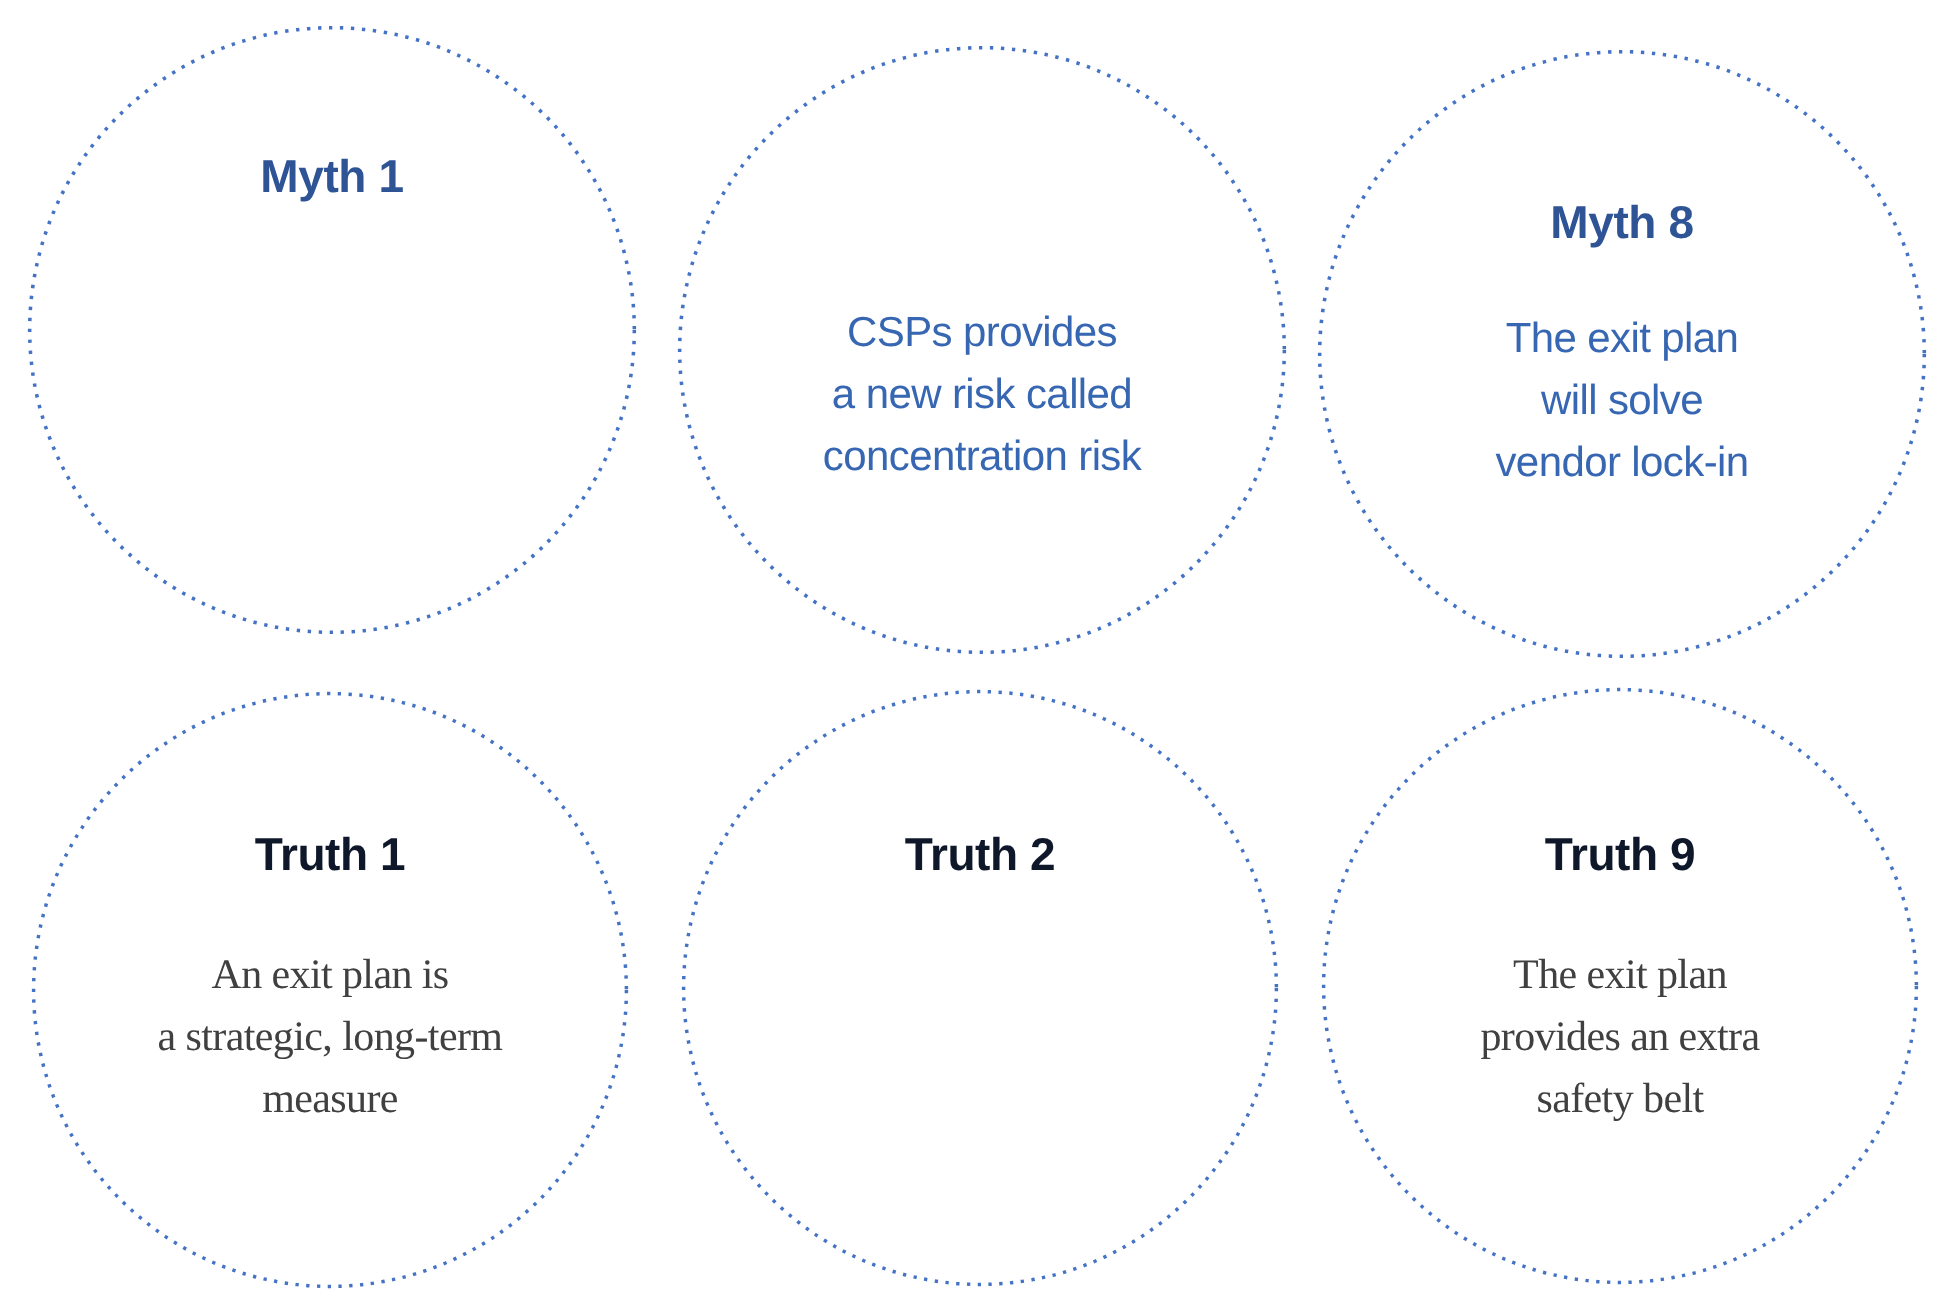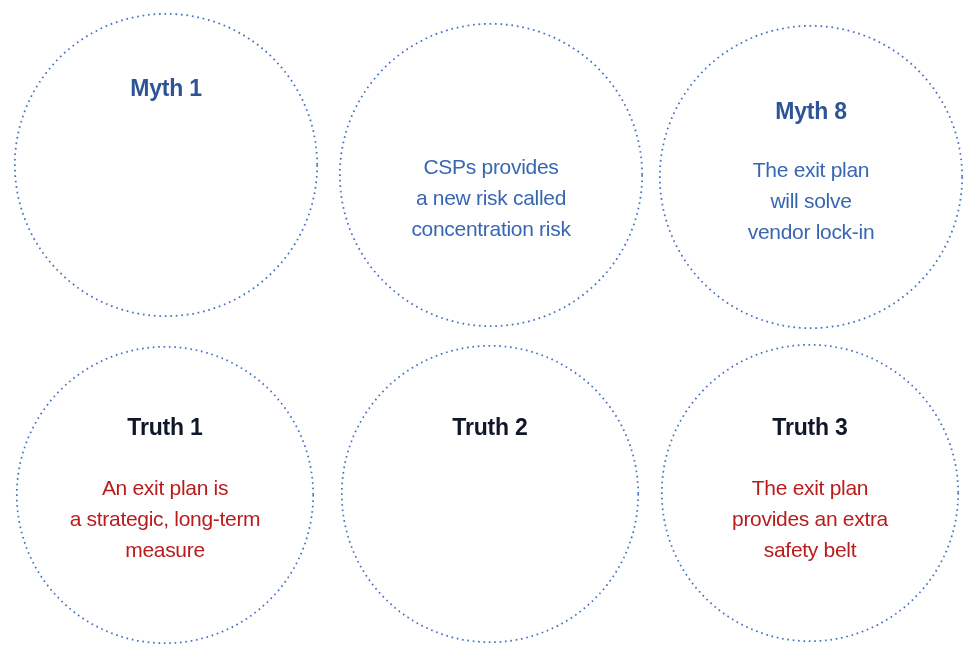--- a/index.html
+++ b/index.html
@@ -46,21 +46,21 @@
     text-align: center;
     font-size: 21px;
     font-weight: 400;
     line-height: 31px;
     letter-spacing: -0.3px;
     white-space: pre-line;
   }
   .myth .circle-title  { color: #2F5496; }
   .myth .circle-body   { color: #3767B2; }
   .truth .circle-title { color: #0f172a; }
-  .truth .circle-body  { color: #b91c1c; }
+  .truth .circle-body  { color: #404040; font-family: Liberation Serif, serif; }
   .ring circle {
     fill: none;
     stroke: #4472C4;
     stroke-width: 0.58;
     stroke-dasharray: 0.55 1.25;
     stroke-linecap: butt;
   }
 </style>
 </head>
 <body>
@@ -107,19 +107,19 @@
     <svg class="ring" viewBox="0 0 100 100">
       <circle cx="50" cy="50" r="49.4"></circle>
     </svg>
     <div class="circle-title">Truth 2</div>
   </div>
 
   <div class="circle truth" style="left:660px; top:343px; --d:300px; --ht:69px; --bt:129px;">
     <svg class="ring" viewBox="0 0 100 100">
       <circle cx="50" cy="50" r="49.4"></circle>
     </svg>
-    <div class="circle-title">Truth 3</div>
+    <div class="circle-title">Truth 9</div>
     <div class="circle-body">The exit plan
 provides an extra
 safety belt</div>
   </div>
 
 </div>
 
 </body></html>

